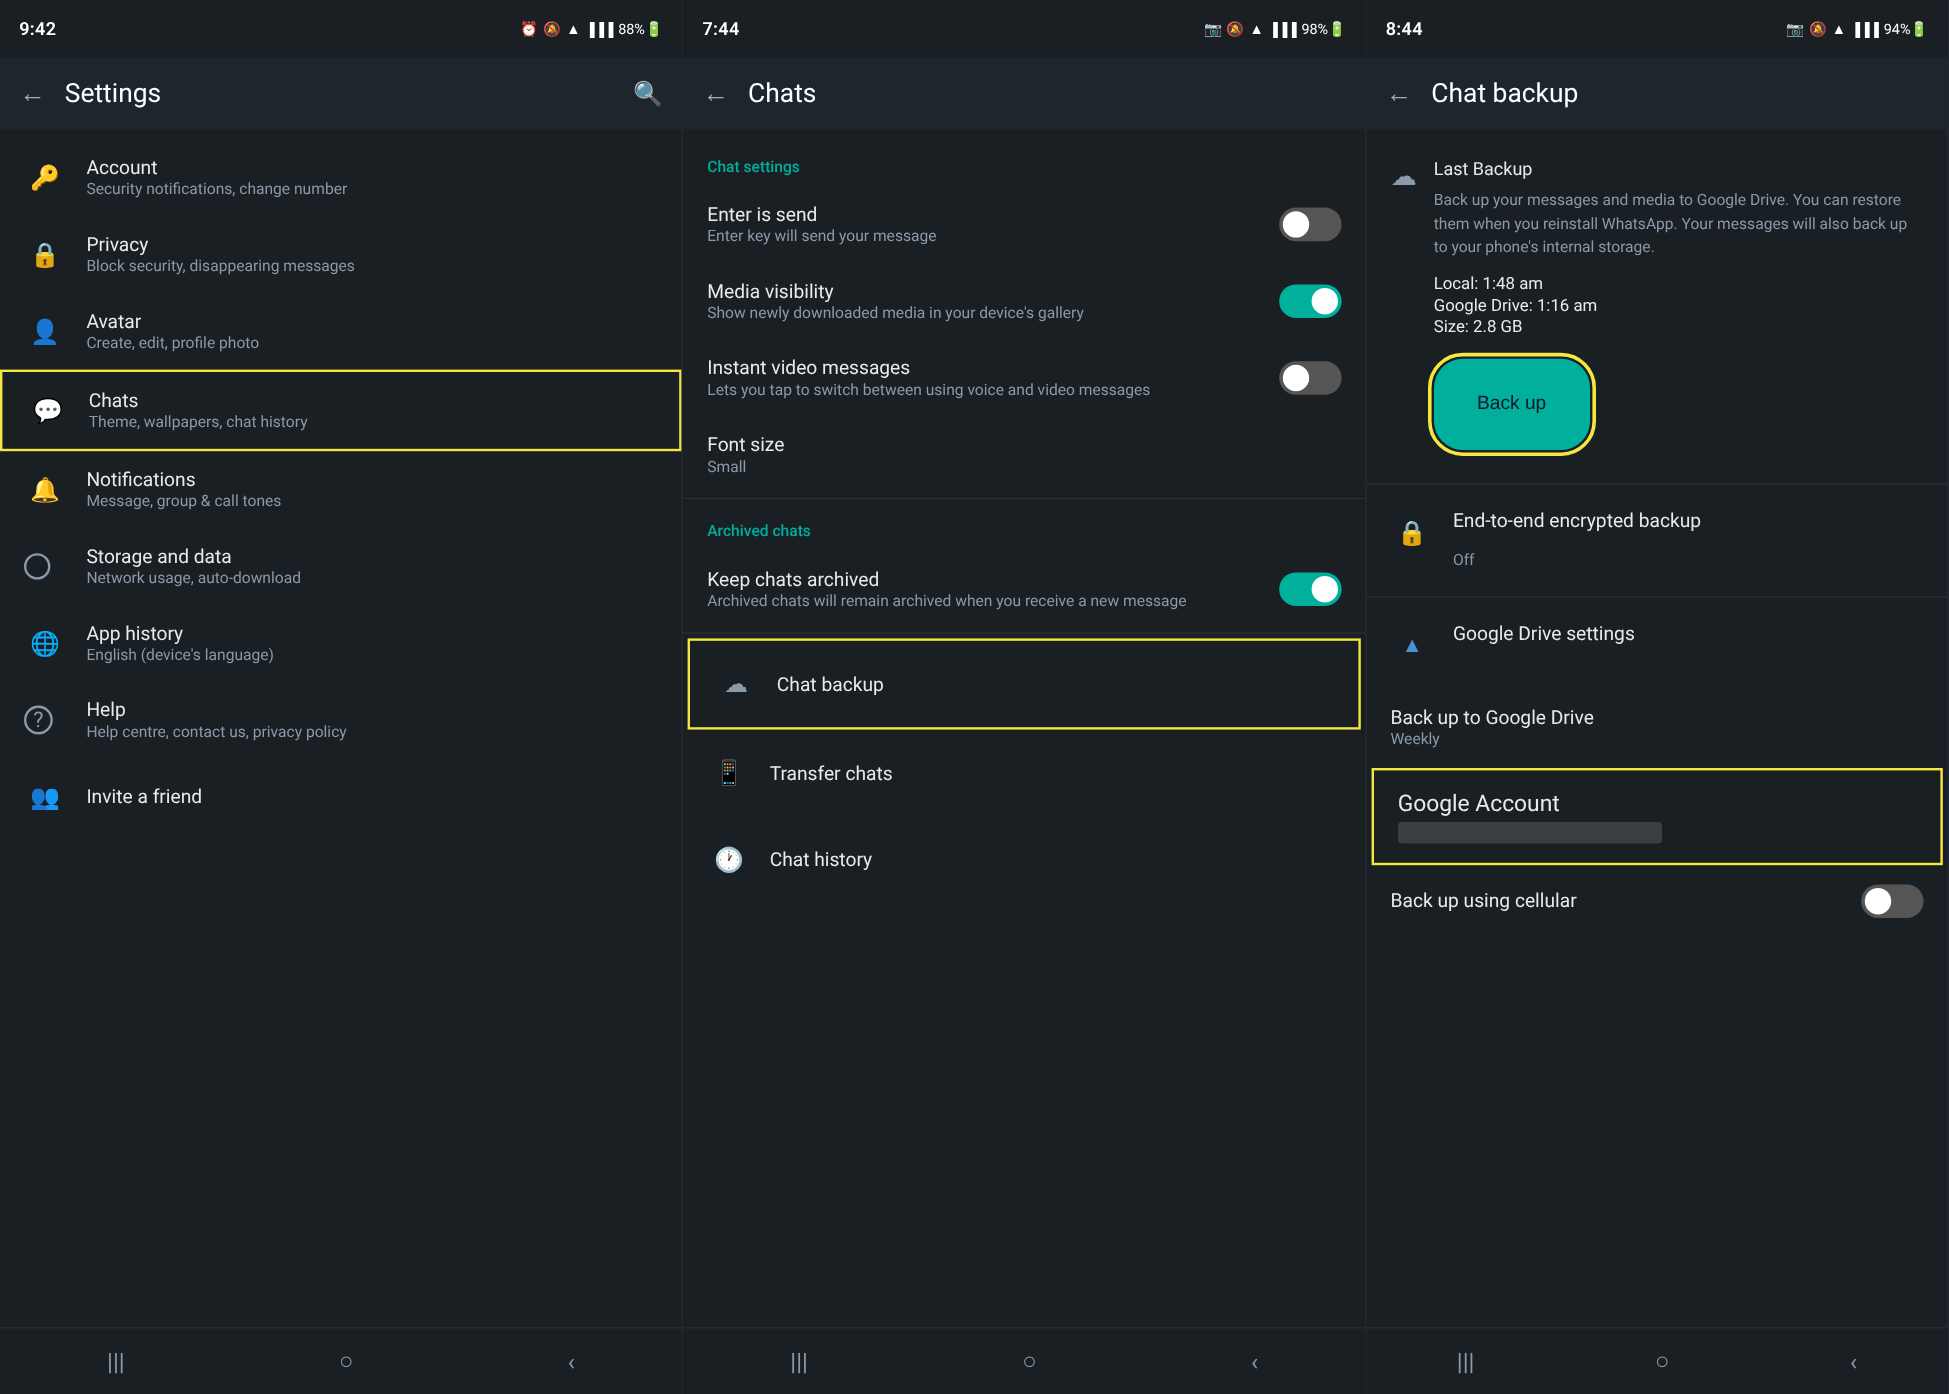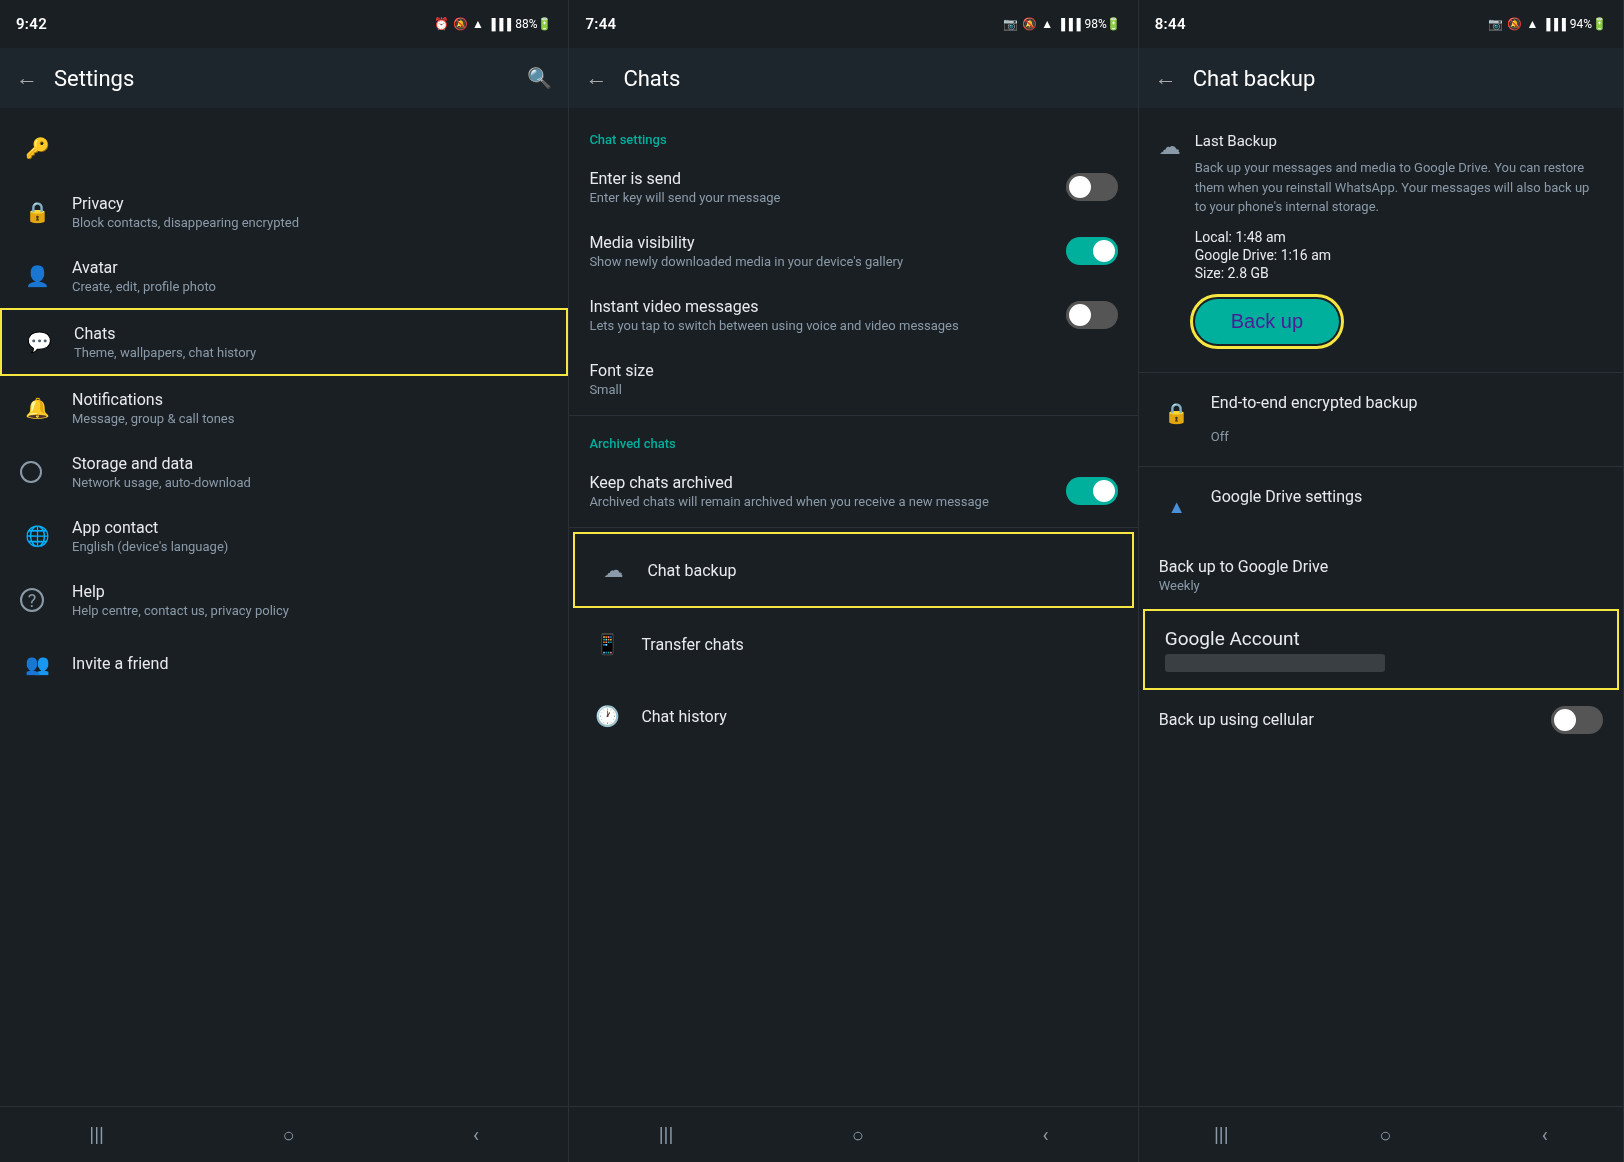--- a/index.html
+++ b/index.html
@@ -216,25 +216,25 @@
       line-height: 1.5;
       margin-bottom: 12px;
     }
     .backup-info-row {
       font-size: 14px;
       color: #e8eaed;
       margin-bottom: 2px;
     }
     .backup-btn {
       background: #00af9c;
-      color: #4c1d95;
+      color: #0f172a;
       border: none;
       border-radius: 24px;
-      padding: 11px 36px;
-      font-size: 20px;
+      padding: 29px 36px;
+      font-size: 16px;
       font-weight: 500;
       cursor: pointer;
       margin-top: 16px;
       outline: 3px solid #f5e642;
       outline-offset: 2px;
     }
     .backup-item {
       display: flex;
       align-items: flex-start;
       padding: 16px 20px;
@@ -329,26 +329,30 @@
 
   <div class="top-bar">
     <span class="back-arrow">←</span>
     <span class="top-bar-title">Settings</span>
     <span class="search-icon-btn">🔍</span>
   </div>
 
   <div class="settings-list">
     <div class="settings-item">
       <div class="settings-item-icon">🔑</div>
+      <div class="settings-item-text">
+        <div class="settings-item-title">Account</div>
+        <div class="settings-item-subtitle">Security notifications, change number</div>
+      </div>
     </div>
     <div class="settings-item">
       <div class="settings-item-icon">🔒</div>
       <div class="settings-item-text">
         <div class="settings-item-title">Privacy</div>
-        <div class="settings-item-subtitle">Block contacts, disappearing encrypted</div>
+        <div class="settings-item-subtitle">Block security, disappearing messages</div>
       </div>
     </div>
     <div class="settings-item">
       <div class="settings-item-icon">👤</div>
       <div class="settings-item-text">
         <div class="settings-item-title">Avatar</div>
         <div class="settings-item-subtitle">Create, edit, profile photo</div>
       </div>
     </div>
     <div class="settings-item highlighted">
@@ -368,21 +372,21 @@
     <div class="settings-item">
       <div class="settings-item-icon" style="font-size:16px; border: 2px solid #8a9aa8; border-radius:50%; width:22px; height:22px; margin-right:30px; flex-shrink:0;"></div>
       <div class="settings-item-text">
         <div class="settings-item-title">Storage and data</div>
         <div class="settings-item-subtitle">Network usage, auto-download</div>
       </div>
     </div>
     <div class="settings-item">
       <div class="settings-item-icon">🌐</div>
       <div class="settings-item-text">
-        <div class="settings-item-title">App contact</div>
+        <div class="settings-item-title">App history</div>
         <div class="settings-item-subtitle">English (device's language)</div>
       </div>
     </div>
     <div class="settings-item">
       <div class="settings-item-icon" style="font-size:18px; border: 2px solid #8a9aa8; border-radius:50%; width:24px; height:24px; display:flex; align-items:center; justify-content:center; color:#8a9aa8; margin-right:28px;">?</div>
       <div class="settings-item-text">
         <div class="settings-item-title">Help</div>
         <div class="settings-item-subtitle">Help centre, contact us, privacy policy</div>
       </div>
     </div>

